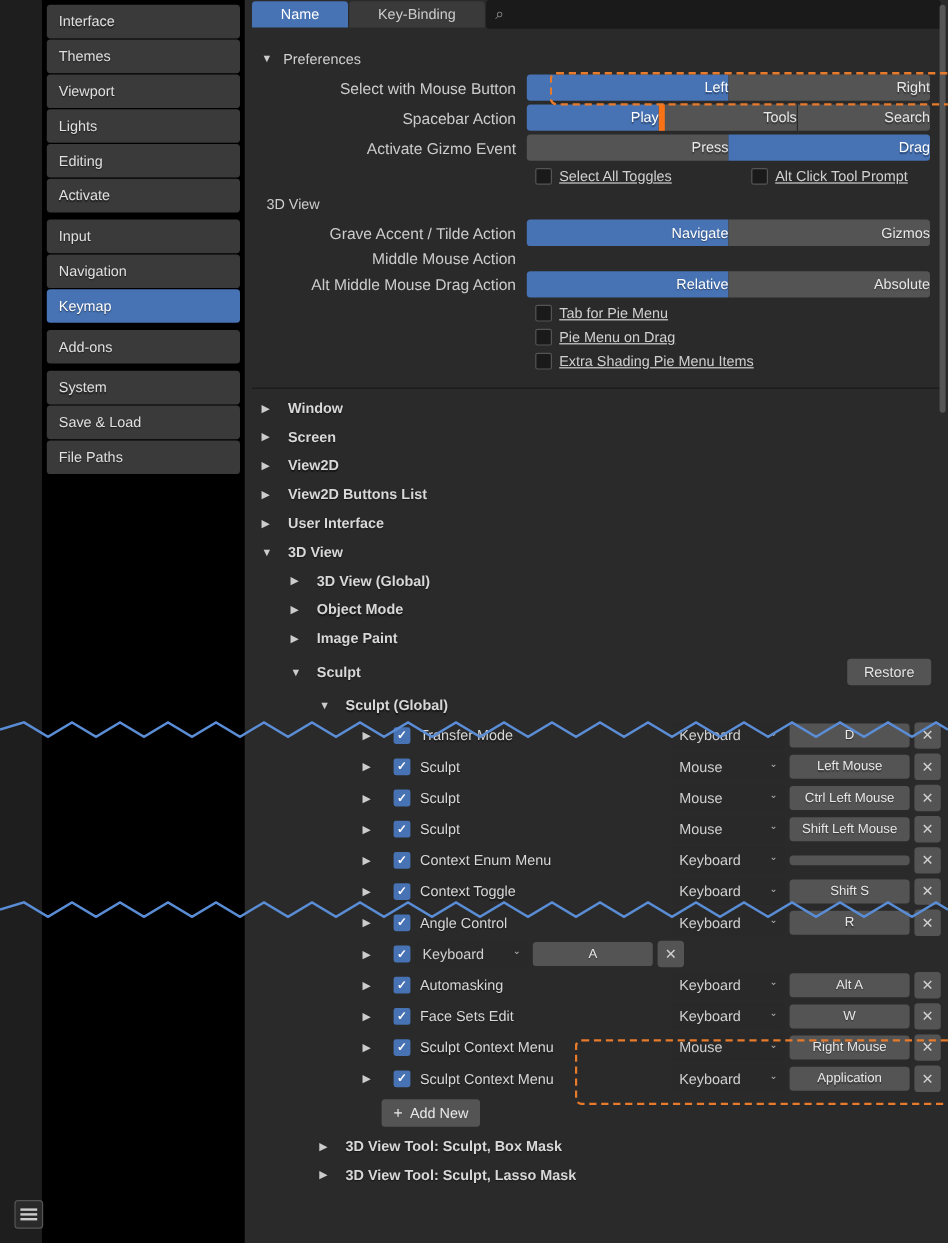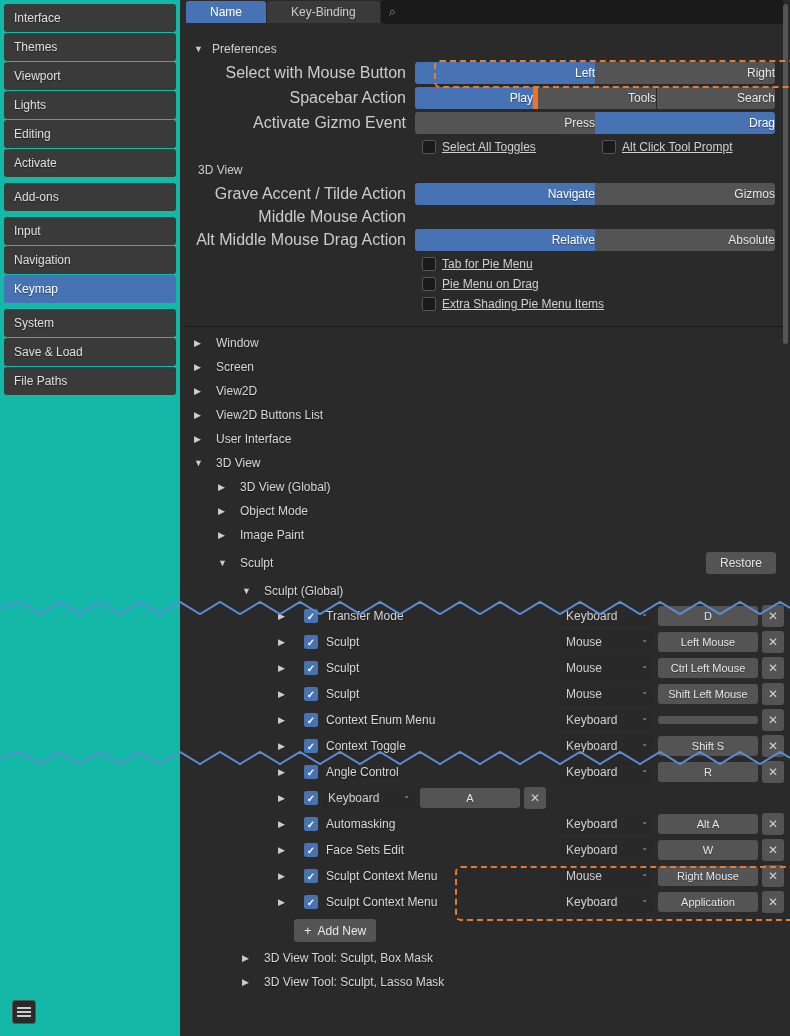--- a/index.html
+++ b/index.html
@@ -1,53 +1,53 @@
 <!DOCTYPE html>
 <html><head>
 <meta charset="utf-8">
 <style>
 * { box-sizing: border-box; margin: 0; padding: 0; font-family: -apple-system, BlinkMacSystemFont, "Segoe UI", sans-serif; }
 body { background: #1e1e1e; color: #d0d0d0; font-size: 12px; width: 790px; height: 1036px; overflow: hidden; position: relative; }
 .container { display: flex; height: 100%; }
-.sidebar { width: 180px; padding: 4px; background: #14b8a6; }
+.sidebar { width: 180px; padding: 4px; background: #000000; margin-left: 35px; }
 .sidebar-group { margin-bottom: 6px; }
 .sidebar-item { padding: 7px 10px; background: #3a3a3a; color: #e0e0e0; border-radius: 3px; margin-bottom: 1px; cursor: pointer; text-shadow: 0 1px 1px rgba(0,0,0,0.5); }
 .sidebar-item.active { background: #4772b3; color: #fff; }
 
 .main { flex: 1; background: #2a2a2a; padding: 0 6px; position: relative; }
 .tabs { display: flex; margin-bottom: 8px; align-items: center; }
 .tab { background: #3a3a3a; padding: 4px 24px; font-size: 12px; border-radius: 3px 3px 0 0; margin-right: 1px; color: #ccc; cursor: pointer; }
 .tab.active { background: #4772b3; color: #fff; }
 .search-box { flex: 1; background: #1a1a1a; padding: 4px 8px; border-radius: 3px; display: flex; align-items: center; }
 .search-icon { color: #888; font-size: 13px; }
 
 .prefs-section { padding: 4px 8px 12px 8px; border-bottom: 1px solid #1a1a1a; }
 .section-header { display: flex; align-items: center; padding: 6px 0; cursor: pointer; }
 .disclosure { font-size: 9px; margin-right: 8px; color: #ccc; display: inline-block; width: 10px; }
 .pref-row { display: flex; align-items: center; margin-bottom: 3px; }
-.pref-label { width: 220px; text-align: right; padding-right: 8px; color: #ccc; font-size: 16px; }
+.pref-label { width: 220px; text-align: right; padding-right: 8px; color: #ccc; font-size: 13px; }
 .btn-group { display: flex; flex: 1; }
 .btn-seg { flex: 1; background: #545454; padding: 4px 0; text-align: right; border-radius: 3px; margin: 0 1px; cursor: pointer; color: #e8e8e8; text-shadow: 0 1px 1px rgba(0,0,0,0.4); }
 .btn-seg.active { background: #4772b3; color: #fff; }
 .btn-seg.first { border-radius: 3px 0 0 3px; margin-right: 0; }
 .btn-seg.last { border-radius: 0 3px 3px 0; margin-left: 0; }
 .btn-seg.mid { border-radius: 0; margin: 0; border-left: 5px solid #f97316; border-right: 1px solid #2a2a2a; }
 .check-row { display: flex; align-items: center; padding: 3px 0 3px 228px; gap: 30px; text-decoration: underline; }
 .check-item { display: flex; align-items: center; gap: 6px; min-width: 150px; }
 .checkbox { width: 14px; height: 14px; background: #1a1a1a; border: 1px solid #555; border-radius: 2px; display: flex; align-items: center; justify-content: center; cursor: pointer; }
 .sub-header { padding: 6px 0 6px 4px; color: #ccc; }
 
 .highlight-box { position: absolute; border: 2px dashed #e87a2c; border-radius: 6px; pointer-events: none; }
 .highlight1 { top: 60px; left: 254px; width: 520px; height: 28px; }
 .highlight2 { top: 866px; left: 275px; width: 502px; height: 55px; }
 
 .tree { padding: 4px 0 4px 8px; }
 .tree-row { display: flex; align-items: center; padding: 5px 0; cursor: pointer; }
 .tree-row .disclosure { font-size: 9px; width: 14px; }
-.tree-label { color: #d8d8d8; text-shadow: 0 1px 1px rgba(0,0,0,0.5); }
+.tree-label { color: #d8d8d8; text-shadow: 0 1px 1px rgba(0,0,0,0.5); font-weight: bold; }
 .indent1 { padding-left: 24px; }
 .indent2 { padding-left: 48px; }
 
 .keymap-row { display: flex; align-items: center; padding: 2px 0; gap: 4px; }
 .keymap-row .disclosure { margin-left: 84px; width: 14px; font-size: 9px; }
 .km-check { width: 14px; height: 14px; background: #4772b3; border-radius: 2px; display: flex; align-items: center; justify-content: center; cursor: pointer; flex-shrink: 0; }
 .km-check::after { content: "✓"; color: #fff; font-size: 10px; font-weight: bold; }
 .km-name { flex: 1; padding-left: 4px; color: #d8d8d8; text-shadow: 0 1px 1px rgba(0,0,0,0.4); }
 .km-select { width: 94px; background: #292929; padding: 4px 6px; border-radius: 3px; display: flex; align-items: flex-start; justify-content: space-between; cursor: pointer; color: #d0d0d0; }
 .km-select .chev { font-size: 8px; color: #aaa; }
@@ -74,26 +74,26 @@
   <div class="sidebar" id="sidebar">
       <div class="sidebar-group">
         <div class="sidebar-item">Interface</div>
         <div class="sidebar-item">Themes</div>
         <div class="sidebar-item">Viewport</div>
         <div class="sidebar-item">Lights</div>
         <div class="sidebar-item">Editing</div>
         <div class="sidebar-item">Activate</div>
       </div>
       <div class="sidebar-group">
-        <div class="sidebar-item">Add-ons</div>
-      </div>
-      <div class="sidebar-group">
         <div class="sidebar-item">Input</div>
         <div class="sidebar-item">Navigation</div>
         <div class="sidebar-item active">Keymap</div>
+      </div>
+      <div class="sidebar-group">
+        <div class="sidebar-item">Add-ons</div>
       </div>
       <div class="sidebar-group">
         <div class="sidebar-item">System</div>
         <div class="sidebar-item">Save &amp; Load</div>
         <div class="sidebar-item">File Paths</div>
       </div>
     </div>
 
   <div class="main">
     <div class="scrollbar"></div>

